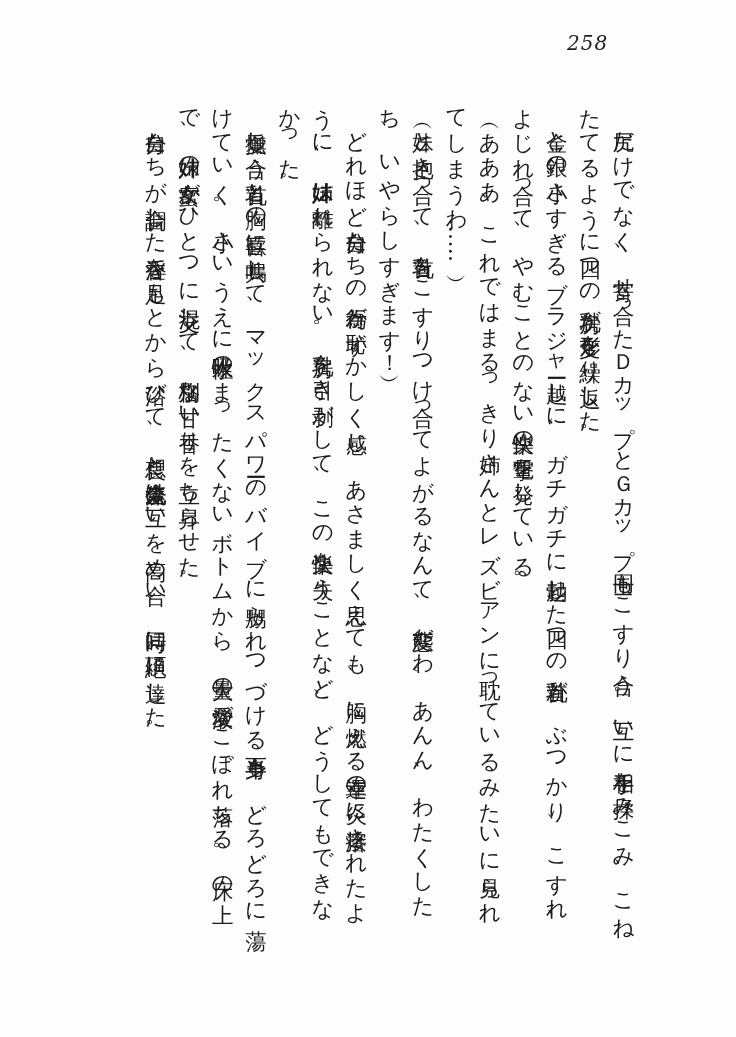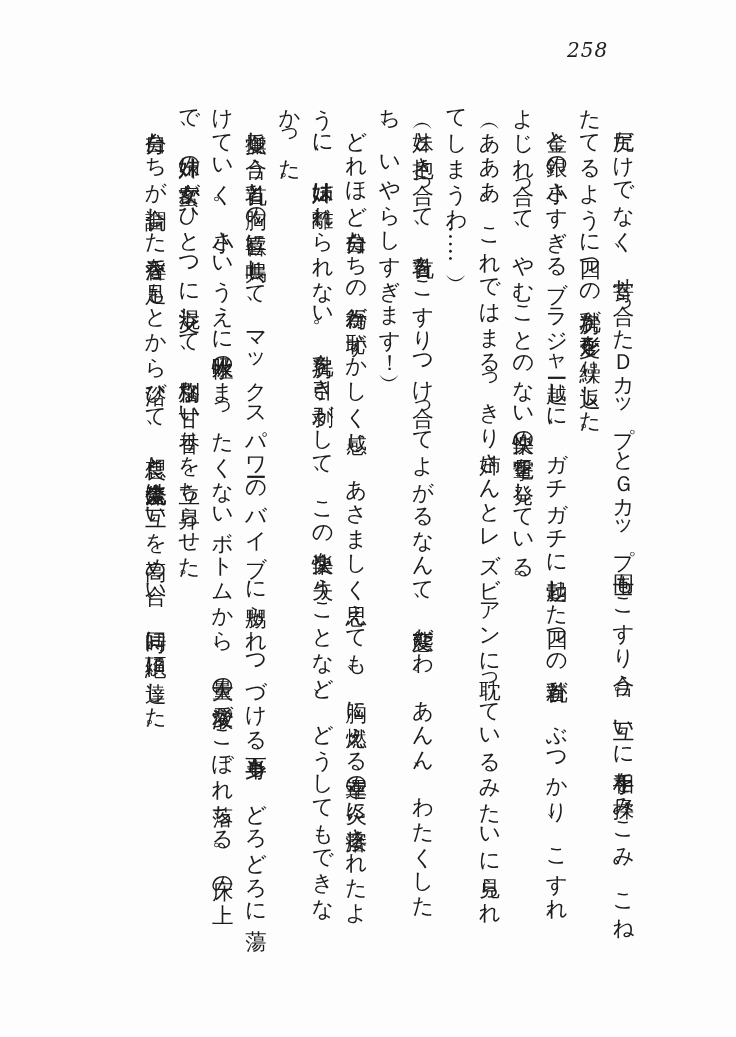--- a/index.html
+++ b/index.html
@@ -20,21 +20,20 @@
   }
   .page-number {
     position: absolute;
     top: 31px;
     left: 567px;
     font-family: "DejaVu Serif", "Liberation Serif", serif;
     font-style: italic;
     font-size: 20px;
     letter-spacing: 1px;
     color: #1e1e1e;
-    margin-top: 7px;
   }
   .text-block {
     position: absolute;
     top: 94px;
     left: 72px;
     width: 568px;
     height: 836px;
     writing-mode: vertical-rl;
     text-orientation: mixed;
     font-family: "DejaVu Serif", "Liberation Serif", serif;

